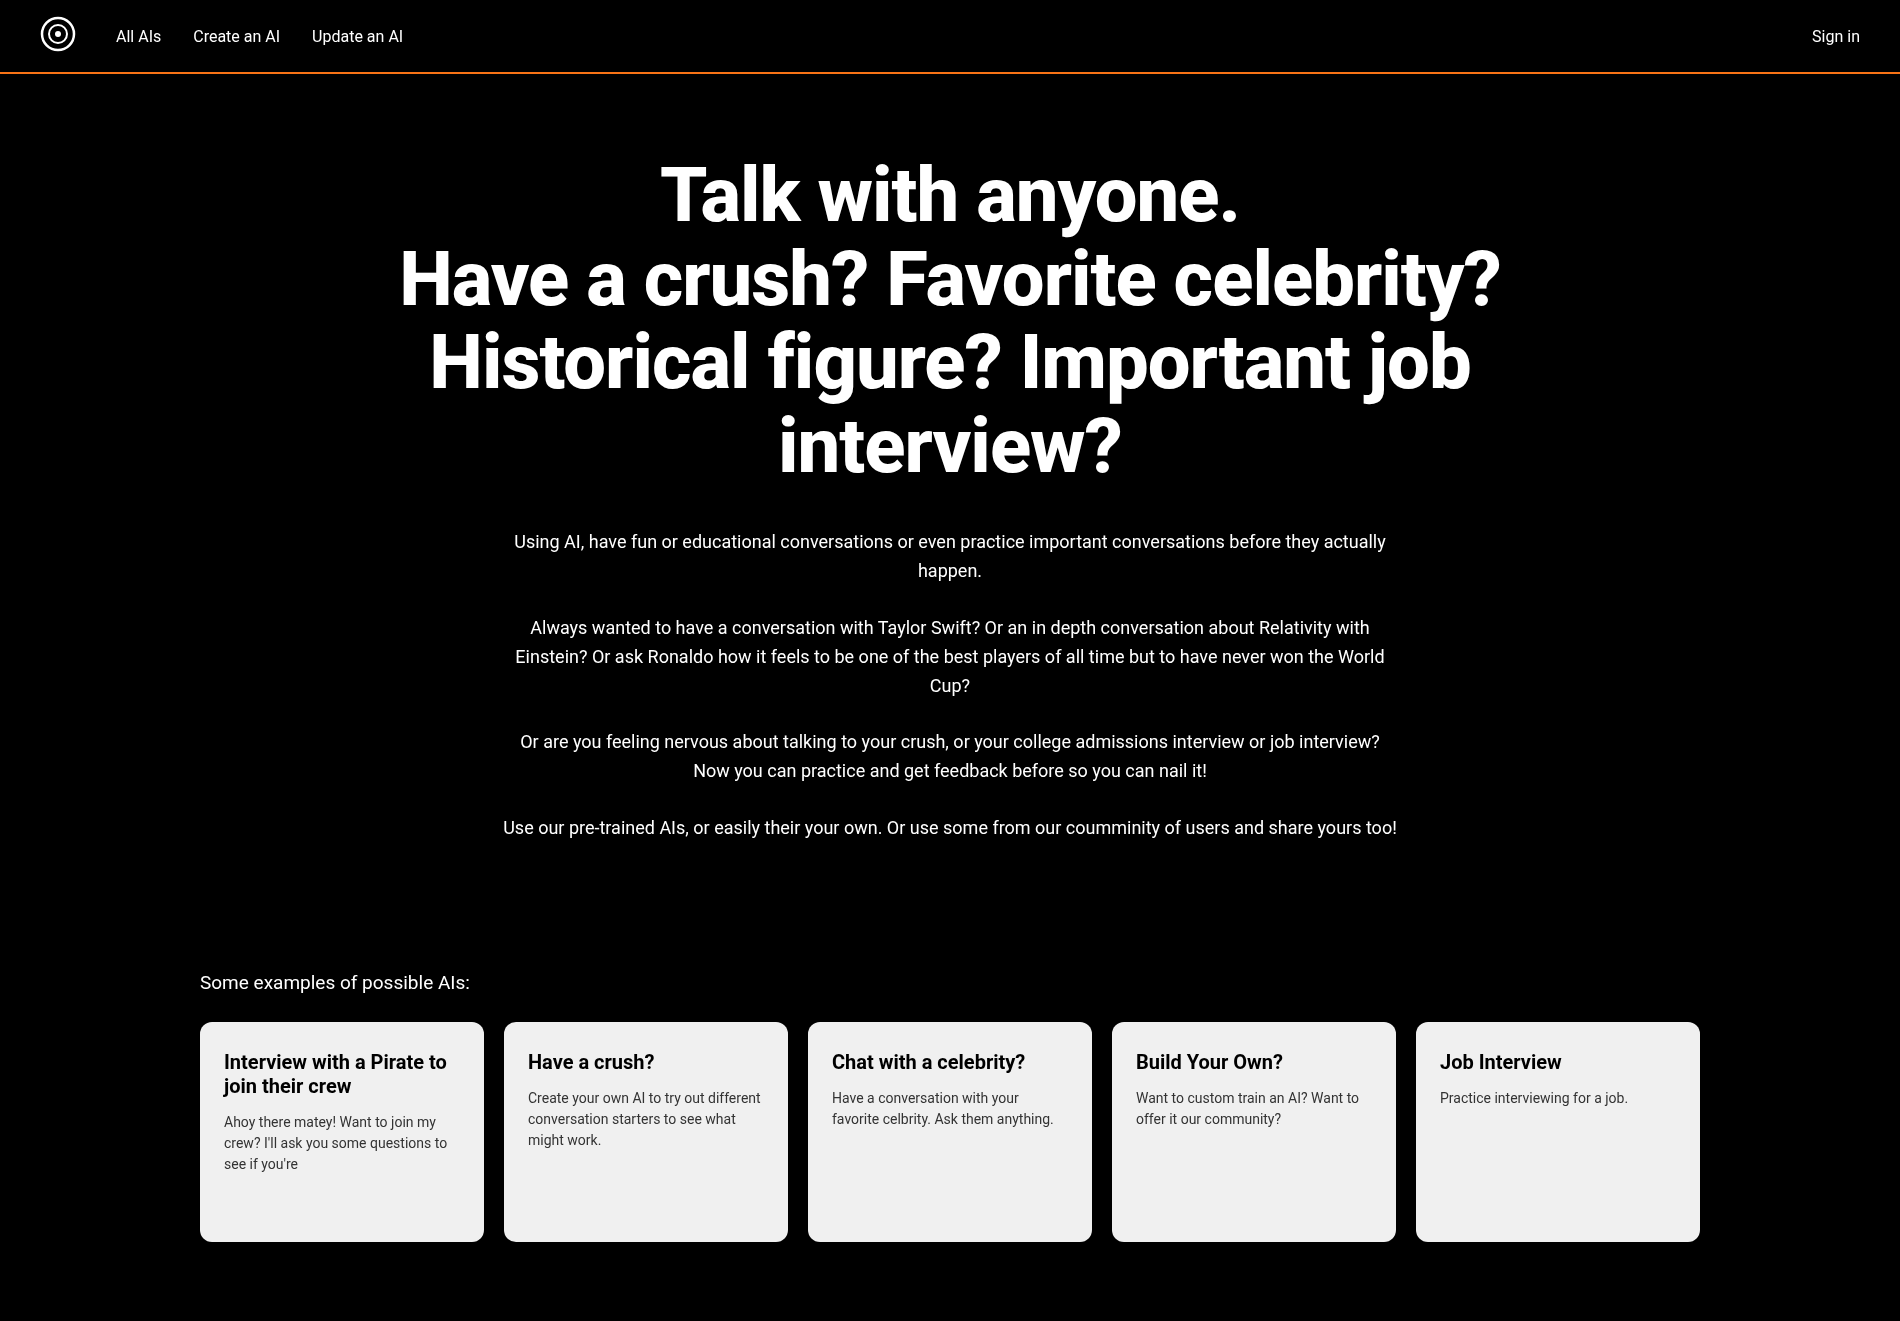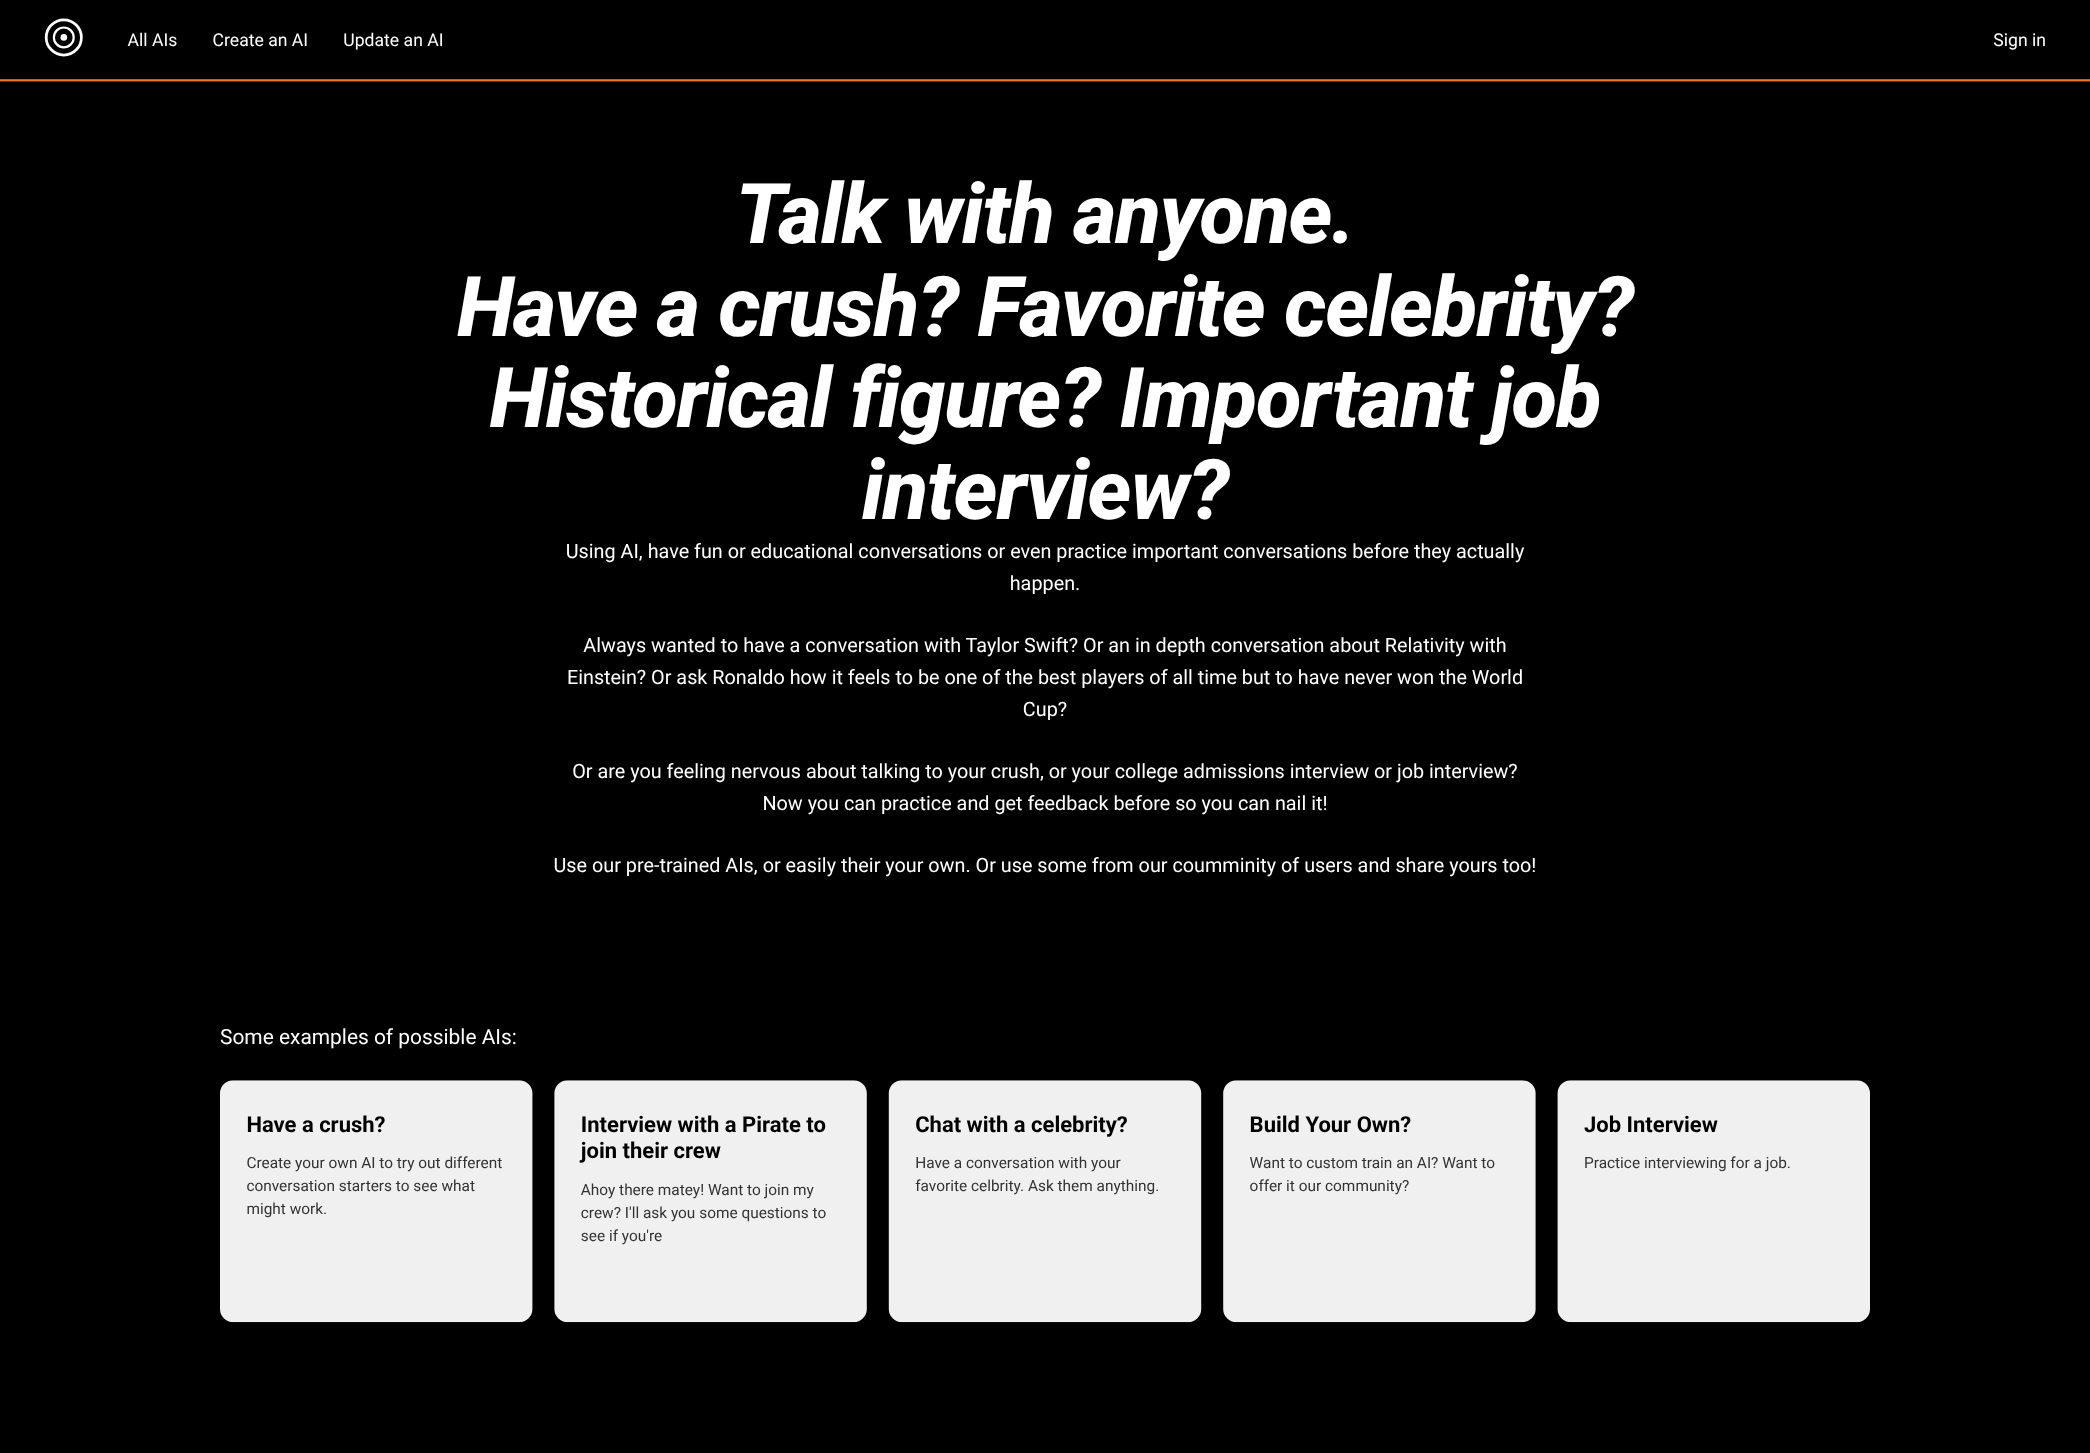--- a/index.html
+++ b/index.html
@@ -58,22 +58,22 @@
       text-align: center;
       padding: 80px 200px 60px;
       max-width: 1900px;
       margin: 0 auto;
     }
 
     .hero-title {
       font-size: 76px;
       font-weight: 800;
       line-height: 1.1;
+      margin-bottom: 40px;
       letter-spacing: -1px;
-      font-style: italic;
     }
 
     .hero-para {
       font-size: 18px;
       line-height: 1.6;
       color: #ffffff;
       max-width: 900px;
       margin: 0 auto 28px;
     }
 
@@ -150,27 +150,27 @@
   <p class="hero-para">Or are you feeling nervous about talking to your crush, or your college admissions interview or job interview? Now you can practice and get feedback before so you can nail it!</p>
   <p class="hero-para">Use our pre-trained AIs, or easily their your own. Or use some from our coumminity of users and share yours too!</p>
 </section>
 
 <section class="examples-section">
   <h2 class="examples-title">Some examples of possible AIs:</h2>
 
   <div class="cards-row">
 
     <div class="card">
-      <div class="card-title">Have a crush?</div>
-      <div class="card-desc">Create your own AI to try out different conversation starters to see what might work.</div>
+      <div class="card-title">Interview with a Pirate to join their crew</div>
+      <div class="card-desc">Ahoy there matey! Want to join my crew? I'll ask you some questions to see if you're</div>
     </div>
 
     <div class="card">
-      <div class="card-title">Interview with a Pirate to join their crew</div>
-      <div class="card-desc">Ahoy there matey! Want to join my crew? I'll ask you some questions to see if you're</div>
+      <div class="card-title">Have a crush?</div>
+      <div class="card-desc">Create your own AI to try out different conversation starters to see what might work.</div>
     </div>
 
     <div class="card">
       <div class="card-title">Chat with a celebrity?</div>
       <div class="card-desc">Have a conversation with your favorite celbrity. Ask them anything.</div>
     </div>
 
     <div class="card">
       <div class="card-title">Build Your Own?</div>
       <div class="card-desc">Want to custom train an AI? Want to offer it our community?</div>

